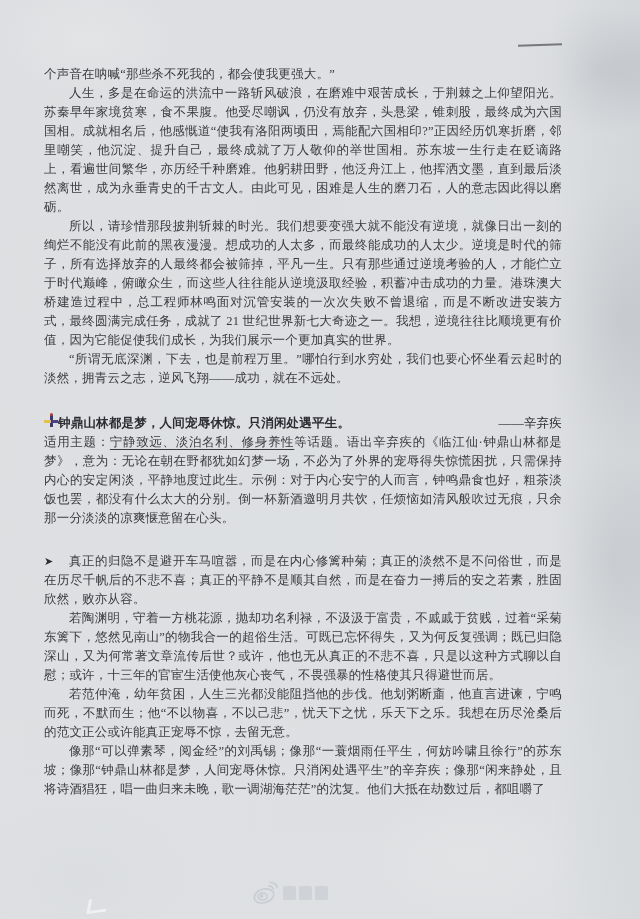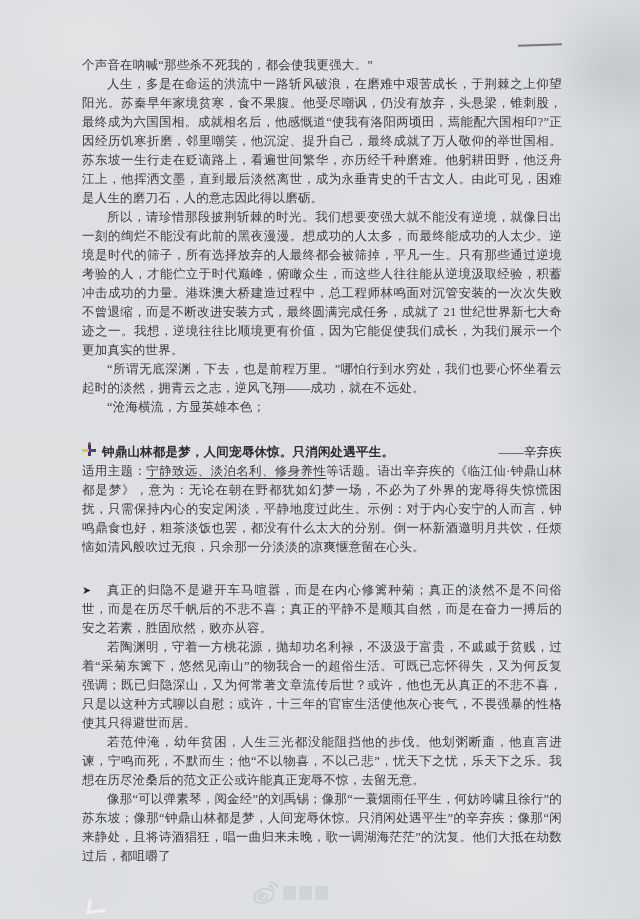--- a/index.html
+++ b/index.html
@@ -28,32 +28,33 @@
       rgba(224,226,228,.84) 86%,
       rgba(224,226,228,.55) 93%,
       rgba(224,226,228,.35) 100%);
   }
   .art-line{
     position:absolute;left:518px;top:44px;width:44px;height:2px;
     background:#4c4d54;opacity:.7;transform:rotate(-2deg);
   }
   .sheet{
     position:absolute;inset:0;
-    padding:56px 78px 0 82px;
+    padding:56px 78px 0 44px;
     box-sizing:border-box;
     color:#3a3a40;
     font-size:12.5px;line-height:19px;
     text-align:justify;
     letter-spacing:.2px;
+    margin-top:9px;
   }
   .para{margin:0;text-indent:2em;}
   .para.noindent{text-indent:0;}
   .couplet{margin:0 0 0 2em;}
   .heading-row{
-    display:flex;align-items:baseline;gap:6px;
+    display:flex;align-items:baseline;
     margin-top:26px;font-weight:bold;color:#2c2c33;
   }
   .heading-row .h-text{flex:1;}
   .heading-row .h-author{white-space:nowrap;font-weight:normal;}
   .plane-icon{
     position:relative;width:14px;height:13px;flex:0 0 14px;top:1px;
   }
   .plane-icon .v{position:absolute;left:6px;top:0;width:3px;height:12px;background:#3d3870;}
   .plane-icon .hl{position:absolute;left:0;top:5px;width:7px;height:3px;background:#e2c24a;}
   .plane-icon .hr{position:absolute;left:8px;top:5px;width:6px;height:3px;background:#4a4486;}
@@ -88,21 +89,20 @@
 <div class="art-line"></div>
 
 <div class="sheet">
 
   <p class="para noindent">个声音在呐喊“那些杀不死我的，都会使我更强大。”</p>
   <p class="para">人生，多是在命运的洪流中一路斩风破浪，在磨难中艰苦成长，于荆棘之上仰望阳光。苏秦早年家境贫寒，食不果腹。他受尽嘲讽，仍没有放弃，头悬梁，锥刺股，最终成为六国国相。成就相名后，他感慨道“使我有洛阳两顷田，焉能配六国相印?”正因经历饥寒折磨，邻里嘲笑，他沉淀、提升自己，最终成就了万人敬仰的举世国相。苏东坡一生行走在贬谪路上，看遍世间繁华，亦历经千种磨难。他躬耕田野，他泛舟江上，他挥洒文墨，直到最后淡然离世，成为永垂青史的千古文人。由此可见，困难是人生的磨刀石，人的意志因此得以磨砺。</p>
   <p class="para">所以，请珍惜那段披荆斩棘的时光。我们想要变强大就不能没有逆境，就像日出一刻的绚烂不能没有此前的黑夜漫漫。想成功的人太多，而最终能成功的人太少。逆境是时代的筛子，所有选择放弃的人最终都会被筛掉，平凡一生。只有那些通过逆境考验的人，才能伫立于时代巅峰，俯瞰众生，而这些人往往能从逆境汲取经验，积蓄冲击成功的力量。港珠澳大桥建造过程中，总工程师林鸣面对沉管安装的一次次失败不曾退缩，而是不断改进安装方式，最终圆满完成任务，成就了 21 世纪世界新七大奇迹之一。我想，逆境往往比顺境更有价值，因为它能促使我们成长，为我们展示一个更加真实的世界。</p>
   <p class="para">“所谓无底深渊，下去，也是前程万里。”哪怕行到水穷处，我们也要心怀坐看云起时的淡然，拥青云之志，逆风飞翔——成功，就在不远处。</p>
 
   <div class="couplet">
-    <div>“沧海横流，方显英雄本色；</div>
   </div>
 
   <div class="heading-row">
     <span class="plane-icon">
       <span class="v"></span>
         <span class="hl"></span>
         <span class="hr"></span>
         <span class="tip"></span>
     </span>
     <span class="h-text">钟鼎山林都是梦，人间宠辱休惊。只消闲处遇平生。</span>

